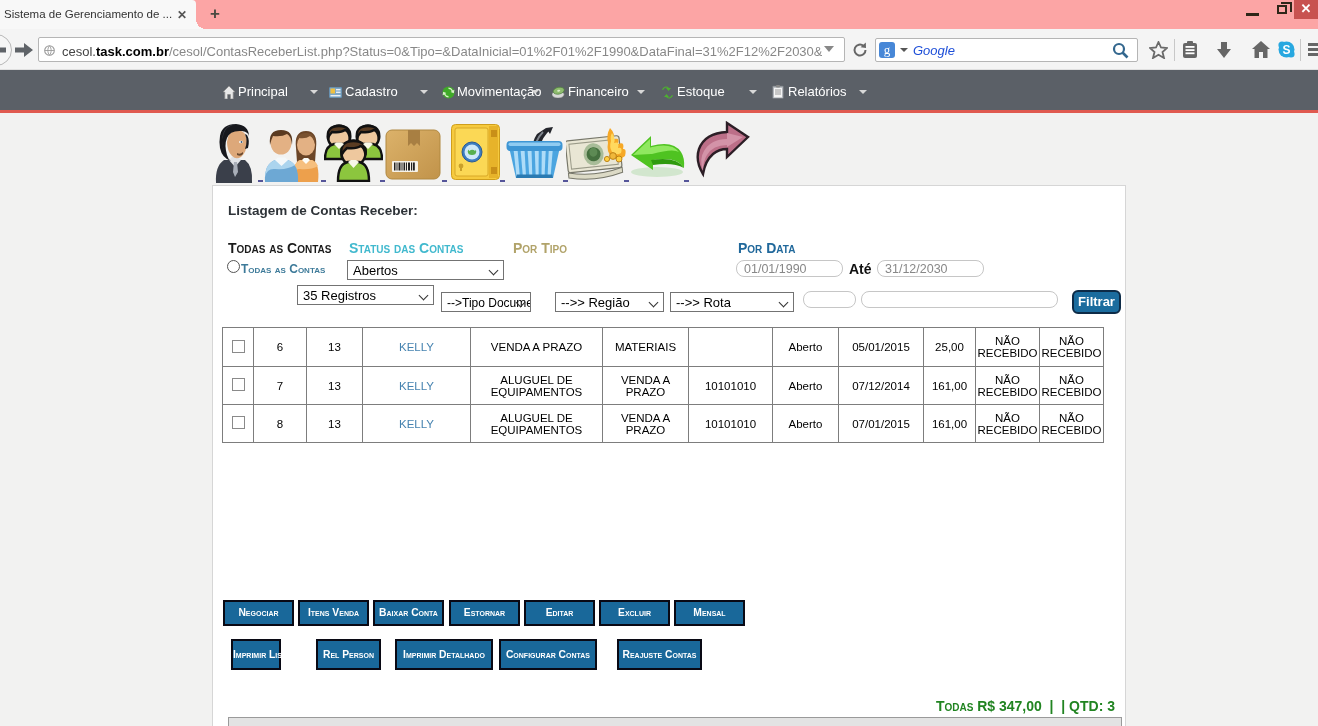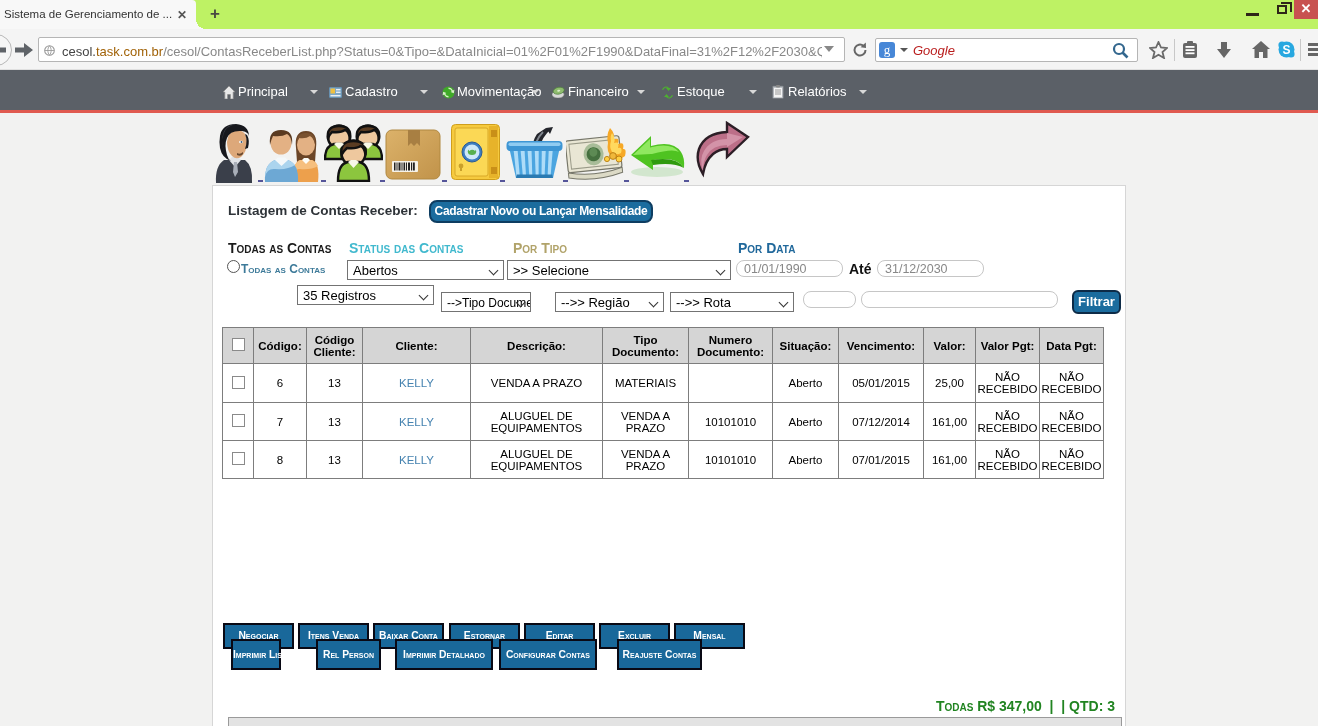--- a/index.html
+++ b/index.html
@@ -1,43 +1,43 @@
 <!DOCTYPE html>
 <html><head>
 <meta charset="utf-8">
 <style>
 * { margin:0; padding:0; box-sizing:border-box; }
 html,body { width:1318px; height:726px; overflow:hidden; }
 body { font-family:"Liberation Sans", sans-serif; position:relative; background:#f2f2f1; }
 
 
-#titlebar { position:absolute; left:0; top:0; width:1318px; height:29px; background:#bef264; }
+#titlebar { position:absolute; left:0; top:0; width:1318px; height:29px; background:#fca5a5; }
 #tab { position:absolute; left:0; top:0; width:196px; height:29px; background:#f8f8f8; border-radius:0 4px 0 0; }
 #tab:after { content:""; position:absolute; right:-10px; bottom:0; width:10px; height:10px; background:radial-gradient(circle at 10px 0px, transparent 10px, #f8f8f8 10px); }
 #tabtitle { position:absolute; left:4px; top:8px; width:170px; font-size:11.5px; color:#333; white-space:nowrap; overflow:hidden; }
 #tabclose { position:absolute; left:177px; top:8px; font-size:12px; color:#555; font-weight:bold; }
 #newtab { position:absolute; left:210px; top:4px; font-size:17px; color:#4a4a42; font-weight:bold; }
 #win-min { position:absolute; left:1246px; top:13px; width:13px; height:3px; background:#2e2618; }
 #win-rest { position:absolute; left:1277px; top:5px; width:10px; height:9px; border:2px solid #2e2618; background:transparent; }
 #win-rest:before { content:""; position:absolute; left:2px; top:-5px; width:9px; height:8px; border:2px solid #2e2618; border-left:none; border-bottom:none; }
 #win-close { position:absolute; left:1294px; top:0; width:24px; height:19px; background:#c85250; color:#fff; font-size:13px; text-align:center; line-height:18px; font-weight:bold; }
 
 
 #toolbar { position:absolute; left:0; top:29px; width:1318px; height:41px; background:#f4f4f4; border-bottom:1px solid #e0e0e0; }
 #backbtn { position:absolute; left:-20px; top:5px; width:32px; height:32px; border-radius:50%; border:1px solid #b8b8b8; background:#f6f6f6; }
 #backbtn:after { content:""; position:absolute; left:19px; top:11px; width:8px; height:8px; border-left:3px solid #777; border-bottom:3px solid #777; transform:rotate(45deg); display:none; }
 .fwd { position:absolute; left:16px; top:41px; }
 #urlbar { position:absolute; left:38px; top:8px; width:807px; height:25px; background:#fff; border:1px solid #b5b5b5; border-radius:2px; }
 #urltext { position:absolute; left:62px; top:15px; font-size:13px; color:#888; white-space:nowrap; width:760px; overflow:hidden; }
-#urltext b { color:#a16207; font-weight:400; }
+#urltext b { color:#000000; font-weight:700; }
 #urltext .host { color:#444; }
 #searchbox { position:absolute; left:875px; top:9px; width:263px; height:24px; background:#fff; border:1px solid #b5b5b5; border-radius:2px; }
 #gicon { position:absolute; left:3px; top:3px; width:16px; height:16px; background:#4787d7; border-radius:3px; color:#fff; font-size:13px; text-align:center; line-height:16px; font-family:"Liberation Serif",serif; }
 #gsearch-caret { position:absolute; left:24px; top:9px; width:0; height:0; border-left:4px solid transparent; border-right:4px solid transparent; border-top:4px solid #555; }
-#gplaceholder { position:absolute; left:37px; top:4px; font-style:italic; font-size:13px; color:#b91c1c; }
+#gplaceholder { position:absolute; left:37px; top:4px; font-style:italic; font-size:13px; color:#1d4ed8; }
 
 
 #menubar { position:absolute; left:0; top:70px; width:1318px; height:43px; background:#5b6067; border-bottom:3px solid #e05a50; }
 .mitem { position:absolute; top:14px; height:18px; color:#fff; font-size:13px; white-space:nowrap; }
 .mcaret { position:absolute; top:20px; width:0; height:0; border-left:4px solid transparent; border-right:4px solid transparent; border-top:4px solid #d8d8d8; }
 
 
 #page { position:absolute; left:0; top:113px; width:1318px; height:613px; background:#f2f2f1; }
 #panel { position:absolute; left:212px; top:72px; width:914px; height:541px; background:#fff; border:1px solid #d6d6d6; border-bottom:none;padding-left:24px; }
 #ptitle { position:absolute; left:15px; top:17px; font-size:13.5px; font-weight:bold; color:#2e3338; }
@@ -62,21 +62,21 @@
 
 #tbl { position:absolute; left:9px; top:141px; border-collapse:collapse; table-layout:fixed; font-family:"Liberation Sans",sans-serif; }
 #tbl td, #tbl th { border:1px solid #7d7d7d; font-size:11.5px; text-align:center; vertical-align:middle; padding:0; overflow:hidden; }
 #tbl th { background:#d5d5d5; color:#000; font-weight:bold; }
 #tbl td { background:#fff; color:#000; }
 #tbl .lnk { color:#4683b0;margin-left:25px; }
 .cb { display:inline-block; width:13px; height:13px; border:1px solid #8a8a8a; background:#fff; }
 
 
 .abtn { position:absolute; background:#19689a; border:2px solid #090914; color:#fff; font-size:10.3px; font-weight:bold; font-variant:small-caps; text-align:center; white-space:nowrap; }
-.r1 { top:414px; height:26px; width:71px; line-height:22px;margin-top:23px; }
+.r1 { top:414px; height:26px; width:71px; line-height:22px; }
 .r2 { top:453px; height:31px; line-height:27px; }
 
 #total { position:absolute; right:10px; top:512px; font-size:14px; font-weight:bold; color:#218421; font-variant:small-caps; }
 #footstrip { position:absolute; left:15px; top:531px; width:894px; height:10px; background:#e3e3e3; border:1px solid #9a9a9a; border-bottom:none; }
 
 .idash { position:absolute; top:67px; width:5px; height:1.5px; background:#555599; }
 </style>
 </head>
 <body>
 
@@ -328,32 +328,30 @@
     <div class="idash" style="left:321px;"></div>
     <div class="idash" style="left:380px;"></div>
     <div class="idash" style="left:442px;"></div>
     <div class="idash" style="left:500px;"></div>
     <div class="idash" style="left:563px;"></div>
     <div class="idash" style="left:624px;"></div>
     <div class="idash" style="left:684px;"></div>
   </div>
   <div id="panel">
     <div id="ptitle">Listagem de Contas Receber:</div>
-    <div id="btn-cadastrar">Cadastrar Novo ou Lançar Mensalidade</div>
 
     <div class="flabel" id="fl1">Todas as Contas</div>
     <div class="flabel" id="fl2">Status das Contas</div>
     <div class="flabel" id="fl3">Por Tipo</div>
     <div class="flabel" id="fl4">Por Data</div>
 
     <div id="radio"></div>
     <div id="radiolabel">Todas as Contas</div>
 
     <div class="sel" style="left:134px; top:74px; width:157px;">Abertos</div>
-    <div class="sel" style="left:294px; top:74px; width:224px;">&gt;&gt; Selecione</div>
     <input class="tinput" style="left: 523px; top: 74px; width: 107px;" value="01/01/1990" readonly="">
     <div id="ate">Até</div>
     <input class="tinput" style="left: 664px; top: 74px; width: 107px;" value="31/12/2030" readonly="">
 
     <div class="sel" style="left:84px; top:99px; width:137px;">35 Registros</div>
     <div class="sel" style="left:228px; top:106px; width:90px; font-size:12px; padding-top:3px;">--&gt;Tipo Documen</div>
     <div class="sel" style="left:342px; top:106px; width:109px;">--&gt;&gt; Região</div>
     <div class="sel" style="left:457px; top:106px; width:124px;">--&gt;&gt; Rota</div>
     <input class="tinput" style="left: 590px; top: 105px; width: 53px;" value="" readonly="">
     <input class="tinput" style="left: 648px; top: 105px; width: 197px;" value="" readonly="">
@@ -368,34 +366,20 @@
           <col style="width:132px">
           <col style="width:86px">
           <col style="width:84px">
           <col style="width:66px">
           <col style="width:85px">
           <col style="width:52px">
           <col style="width:64px">
           <col style="width:64px">
       </colgroup>
       <tbody>
-          <tr style="height:36px">
-        <th><span class="cb"></span></th>
-            <th>Código:</th>
-            <th>Código Cliente:</th>
-            <th>Cliente:</th>
-            <th>Descrição:</th>
-            <th>Tipo Documento:</th>
-            <th>Numero Documento:</th>
-            <th>Situação:</th>
-            <th>Vencimento:</th>
-            <th>Valor:</th>
-            <th>Valor Pgt:</th>
-            <th>Data Pgt:</th>
-      </tr>
       <tr style="height:39px">
         <td><span class="cb"></span></td>
             <td>6</td>
             <td>13</td>
             <td class="lnk">KELLY</td>
             <td>VENDA A PRAZO</td>
             <td>MATERIAIS</td>
             <td></td>
             <td>Aberto</td>
             <td>05/01/2015</td>

